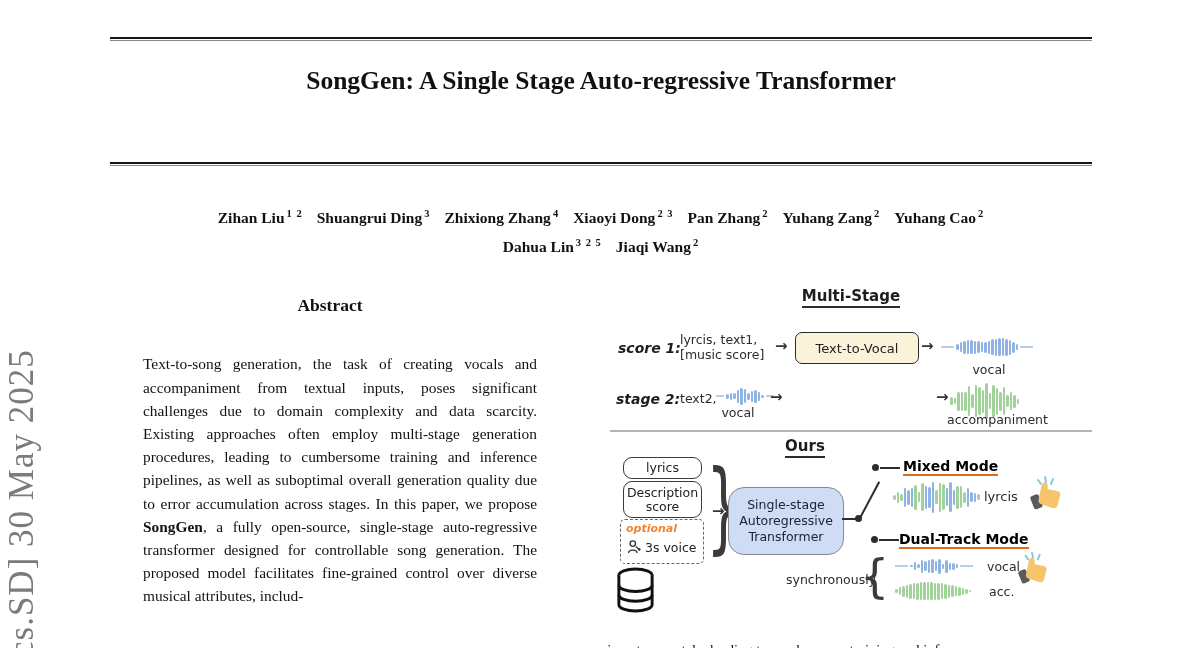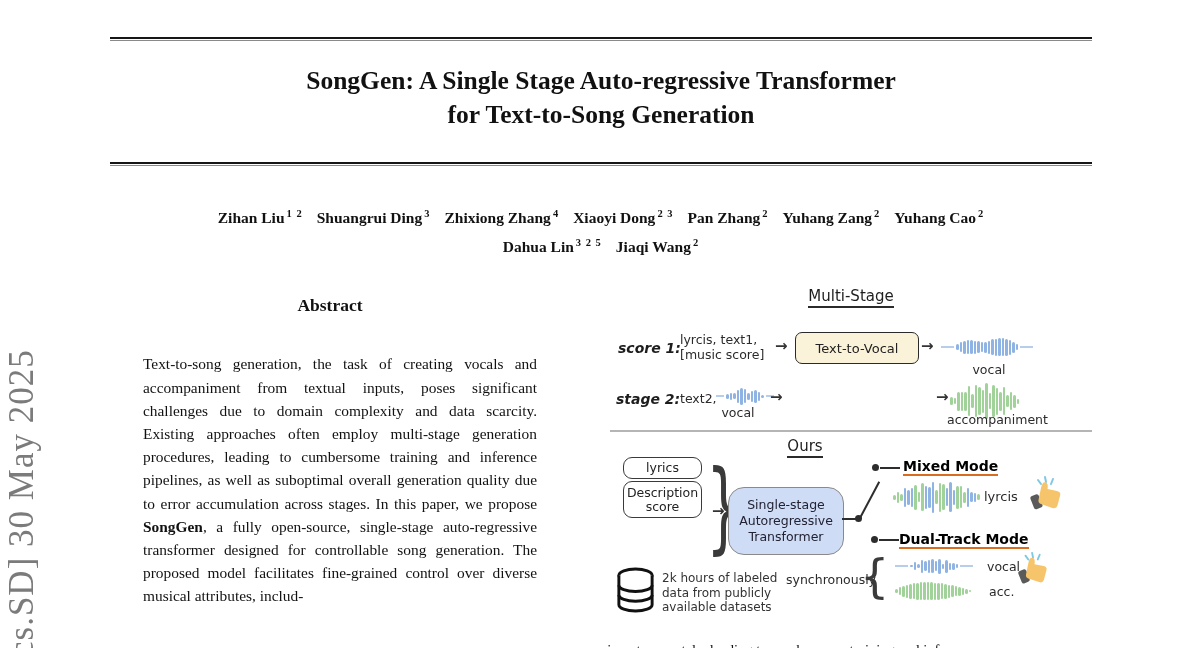--- a/index.html
+++ b/index.html
@@ -27,21 +27,21 @@
 
   .abs-head{position:absolute;left:115px;top:295px;width:430px;text-align:center;
             font-weight:bold;font-size:17.5px;}
   .abs-text{position:absolute;left:143px;top:337px;width:394px;
             font-size:15.4px;line-height:23.2px;text-align:justify;}
 
   
   .figure{position:absolute;left:610px;top:285px;width:482px;height:363px;
           font-family:"DejaVu Sans",sans-serif;color:#2b2b2b;font-size:12.5px;}
   .figure .abspos{position:absolute;}
-  .sec-title{font-weight:normal;font-size:15px;color:#1d1d1d;}
+  .sec-title{font-weight:bold;font-size:15px;color:#1d1d1d;}
   .sec-title span{display:inline-block;border-bottom:2px solid #2b2b2b;padding-bottom:1px;}
   .center{left:0;right:0;text-align:center;}
   .stage-label{font-weight:bold;font-style:italic;font-size:14px;color:#1d1d1d;}
   .small-in{font-size:12.5px;line-height:15px;color:#2b2b2b;}
   .arrow{font-family:"DejaVu Sans",sans-serif;font-weight:bold;font-size:15px;color:#333;}
   .cream-box{background:#faf3da;border:1.6px solid #2a2a2a;border-radius:7px;
              display:flex;align-items:center;justify-content:center;text-align:center;
              font-size:13px;color:#222;line-height:15px;}
   .white-box{background:#fff;border:1.5px solid #3a3a3a;border-radius:9px;
              display:flex;align-items:center;justify-content:center;text-align:center;
@@ -82,21 +82,20 @@
 </head>
 <body>
 
 <div class="page">
 
   <div class="arxiv">cs.SD] 30 May 2025</div>
 
   <div class="rule top"></div>
   <div class="title">
     <div>SongGen: A Single Stage Auto-regressive Transformer</div>
-    <div>for Text-to-Song Generation</div>
   </div>
   <div class="rule mid"></div>
 
   <div class="authors">
     <div><span class="author"><span>Zihan Liu</span><sup>1 2</sup></span><span class="author"><span>Shuangrui Ding</span><sup>3</sup></span><span class="author"><span>Zhixiong Zhang</span><sup>4</sup></span><span class="author"><span>Xiaoyi Dong</span><sup>2 3</sup></span><span class="author"><span>Pan Zhang</span><sup>2</sup></span><span class="author"><span>Yuhang Zang</span><sup>2</sup></span><span class="author"><span>Yuhang Cao</span><sup>2</sup></span></div>
     <div><span class="author"><span>Dahua Lin</span><sup>3 2 5</sup></span><span class="author"><span>Jiaqi Wang</span><sup>2</sup></span></div>
   </div>
 
   <div class="abs-head">Abstract</div>
   <p class="abs-text"><span>Text-to-song generation, the task of creating vocals and accompaniment from textual inputs, poses significant challenges due to domain complexity and data scarcity. Existing approaches often employ multi-stage generation procedures, leading to cumbersome training and inference pipelines, as well as suboptimal overall generation quality due to error accumulation across stages. In this paper, we propose </span><b>SongGen</b><span>, a fully open-source, single-stage auto-regressive transformer designed for controllable song generation. The proposed model facilitates fine-grained control over diverse musical attributes, includ-</span></p>
@@ -182,20 +181,32 @@
 
     <div class="abspos sec-title" style="left:160px;top:152px;width:70px;text-align:center;">
       <span>Ours</span></div>
 
     <div class="abspos white-box" style="left:13px;top:172px;width:77px;height:20px;">lyrics</div>
     <div class="abspos white-box" style="left:13px;top:196px;width:77px;height:35px;">
       <div>
           <div>Description</div>
            <div>score</div>
         </div>
+    </div>
+    <div class="abspos dashed-box" style="left:10px;top:234px;width:82px;height:43px;">
+      <div class="optional-tag">optional</div>
+      <div class="voice-row">
+        <svg width="17" height="18" viewBox="0 0 20 20">
+          <circle cx="8" cy="6" r="3.2" fill="none" stroke="#333" stroke-width="1.6"></circle>
+          <path d="M3 17 c0 -4.5 10 -4.5 10 0" fill="none" stroke="#333" stroke-width="1.6"></path>
+          <path d="M11.5 9.5 l3 2.5" stroke="#333" stroke-width="1.5"></path>
+          <circle cx="15.6" cy="12.8" r="1.5" fill="#333"></circle>
+        </svg>
+        <span>3s voice</span>
+      </div>
     </div>
 
     <div class="abspos brace" style="left:82px;top:168px;font-size:100px;line-height:108px;transform:scaleX(.55);">}</div>
     <div class="abspos arrow" style="left:102px;top:217px;">→</div>
 
     <div class="abspos blue-box" style="left:118px;top:202px;width:114px;height:66px;">
       <div>
           <div>Single-stage</div>
            <div>Autoregressive</div>
            <div>Transformer</div>
@@ -297,22 +308,17 @@
       <rect x="4" y="22" width="9" height="14" rx="2.5" fill="#5a5a5a" transform="rotate(-22 8 29)"></rect>
       <path d="M13 15 q1.5 -7 5 -5.5 q2.5 1 1.5 6.5 l9.5 2 q4 1 3.2 4.2 l-2.8 10.5 q-1 3.3 -5 2.2 l-11.5 -3.8 q-3.2 -1.1 -2.2 -5 z" fill="#f6c46a"></path>
     </svg>
 
     <svg class="abspos" style="left:4px;top:282px;" width="43" height="47" viewBox="0 0 44 48">
       <ellipse cx="22" cy="8.5" rx="17" ry="6.5" fill="#fff" stroke="#111" stroke-width="3"></ellipse>
       <path d="M5 8.5 v30 c0 3.6 7.6 6.5 17 6.5 s17 -2.9 17 -6.5 v-30" fill="#fff" stroke="#111" stroke-width="3"></path>
       <path d="M5 18.5 c0 3.6 7.6 6.5 17 6.5 s17 -2.9 17 -6.5" fill="none" stroke="#111" stroke-width="3"></path>
       <path d="M5 28.5 c0 3.6 7.6 6.5 17 6.5 s17 -2.9 17 -6.5" fill="none" stroke="#111" stroke-width="3"></path>
     </svg>
-    <div class="abspos db-text" style="left:52px;top:286px;">
-      <div>2k hours of labeled</div>
-      <div>data from publicly</div>
-      <div>available datasets</div>
-    </div>
   </div>
 
   <div class="caption2">niment separately, leading to cumbersome training and inference</div>
 
 </div>
 
 </body></html>

